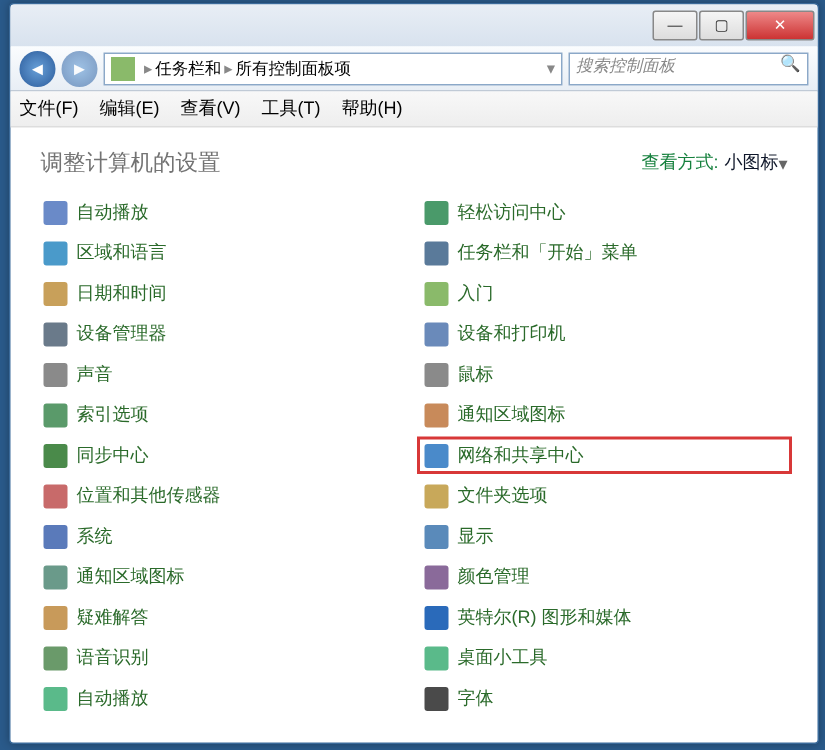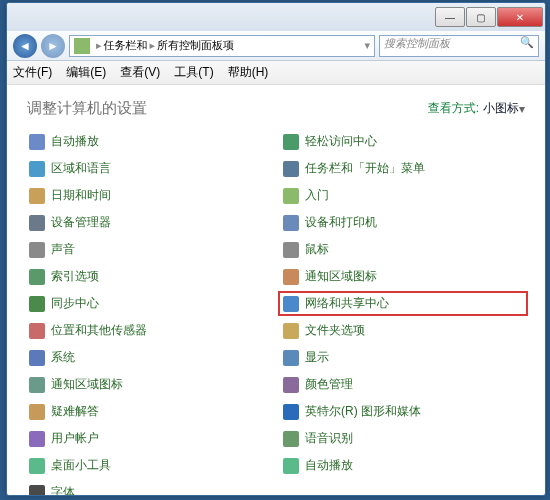--- a/index.html
+++ b/index.html
@@ -156,24 +156,20 @@
         </div>
         <div class="item">
           <span class="ic" style="background:#c89a5a"></span>
           <a>疑难解答</a>
         </div>
         <div class="item">
           <span class="ic" style="background:#2a6aba"></span>
           <a>英特尔(R) 图形和媒体</a>
         </div>
         <div class="item">
-          <span class="ic" style="background:#8a6aba"></span>
-          <a>用户帐户</a>
-        </div>
-        <div class="item">
           <span class="ic" style="background:#6a9a6a"></span>
           <a>语音识别</a>
         </div>
         <div class="item">
           <span class="ic" style="background:#5aba8a"></span>
           <a>桌面小工具</a>
         </div>
         <div class="item">
           <span class="ic" style="background:#5aba8a"></span>
           <a>自动播放</a>

